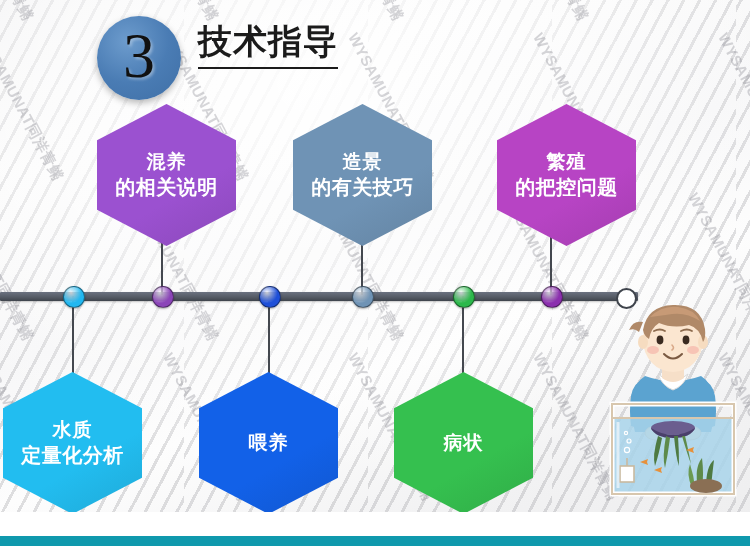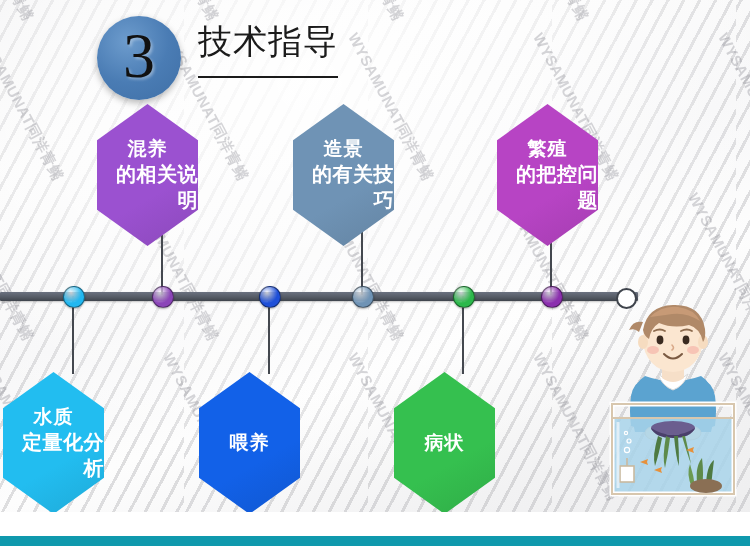--- a/index.html
+++ b/index.html
@@ -55,24 +55,24 @@
     display:flex;align-items:center;justify-content:center;
   }
   .numcircle span{
     font-size:64px;line-height:64px;color:#111;font-weight:400;
     font-family:"Liberation Serif","DejaVu Serif",serif;
     text-shadow:2px 2px 3px rgba(255,255,255,.35);
     margin-top:-4px;
   }
   .titleblock{position:absolute;left:198px;top:22px;}
   .title-main{
-    font-size:34px;font-weight:normal;color:#1b1b1b;letter-spacing:1px;
+    font-size:34px;font-weight:bold;color:#1b1b1b;letter-spacing:1px;
     line-height:38px;
     border-bottom:2px solid #1b1b1b;
-    padding-bottom:16px;display:inline-block;
+    padding-bottom:7px;display:inline-block;
   }
   .title-sub{
     font-size:19px;font-weight:bold;color:#222;letter-spacing:1px;
     margin-top:4px;
   }
 
   
   .axis{
     position:absolute;left:0;top:292px;width:638px;height:9px;
     background:linear-gradient(180deg,#6b7280 0%,#565c66 55%,#3f444c 100%);
@@ -87,21 +87,21 @@
   }
   .node.hollow{background:#ffffff;border:2px solid #3f444c;box-shadow:none;width:17px;height:17px;top:288px;}
   .stem{
     position:absolute;width:2px;
     background:#44484f;
   }
 
   
   .hex{
     position:absolute;
-    width:101px;height:142px;
+    width:139px;height:142px;
     clip-path:polygon(50% 0%,100% 25.5%,100% 74.5%,50% 100%,0% 74.5%,0% 25.5%);
     display:flex;flex-direction:column;align-items:center;justify-content:center;
     color:#fff;text-align:right;
     filter:drop-shadow(2px 3px 4px rgba(0,0,0,.26));
   }
   .hex .l1{font-size:19px;font-weight:bold;line-height:24px;letter-spacing:1px;}
   .hex .l2{font-size:20px;font-weight:bold;line-height:26px;letter-spacing:.5px;}
 
   
   .illus{position:absolute;left:598px;top:300px;width:150px;height:212px;}

